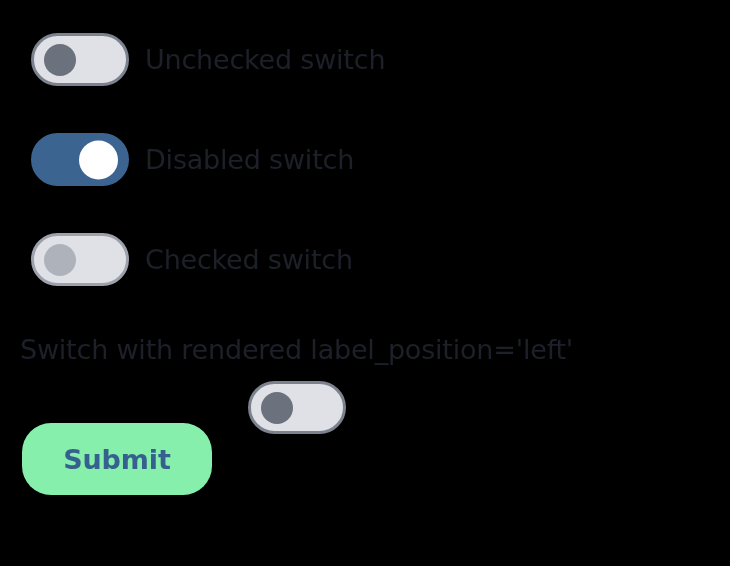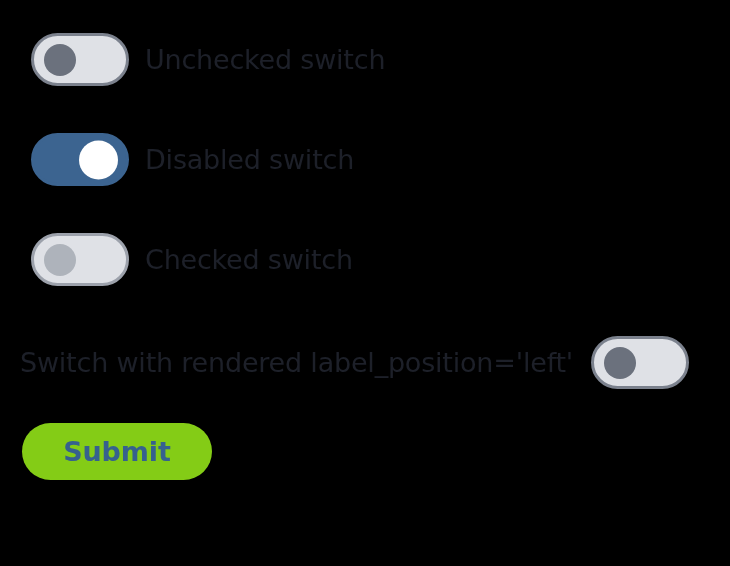--- a/index.html
+++ b/index.html
@@ -88,32 +88,33 @@
   
   #row-unchecked { left: 31px; top: 33px; }
   #row-checked   { left: 31px; top: 133px; }
   #row-disabled  { left: 31px; top: 233px; }
 
   
   #row-left-label {
     left: 20px;
     top: 336px;
     gap: 18px;
+    flex-direction: column;
   }
 
   
   .submit-button {
     position: absolute;
     left: 22px;
     top: 423px;
     width: 190px;
-    height: 57px;
+    height: 72px;
     border: none;
     border-radius: 29px;
-    background: #84cc16;
+    background: #86efac;
     color: #36618e;
     font-family: "DejaVu Sans", "Liberation Sans", sans-serif;
     font-size: 27px;
     font-weight: 600;
     letter-spacing: -0.1px;
     cursor: pointer;
     padding: 0;
   }
 </style>
 </head>

